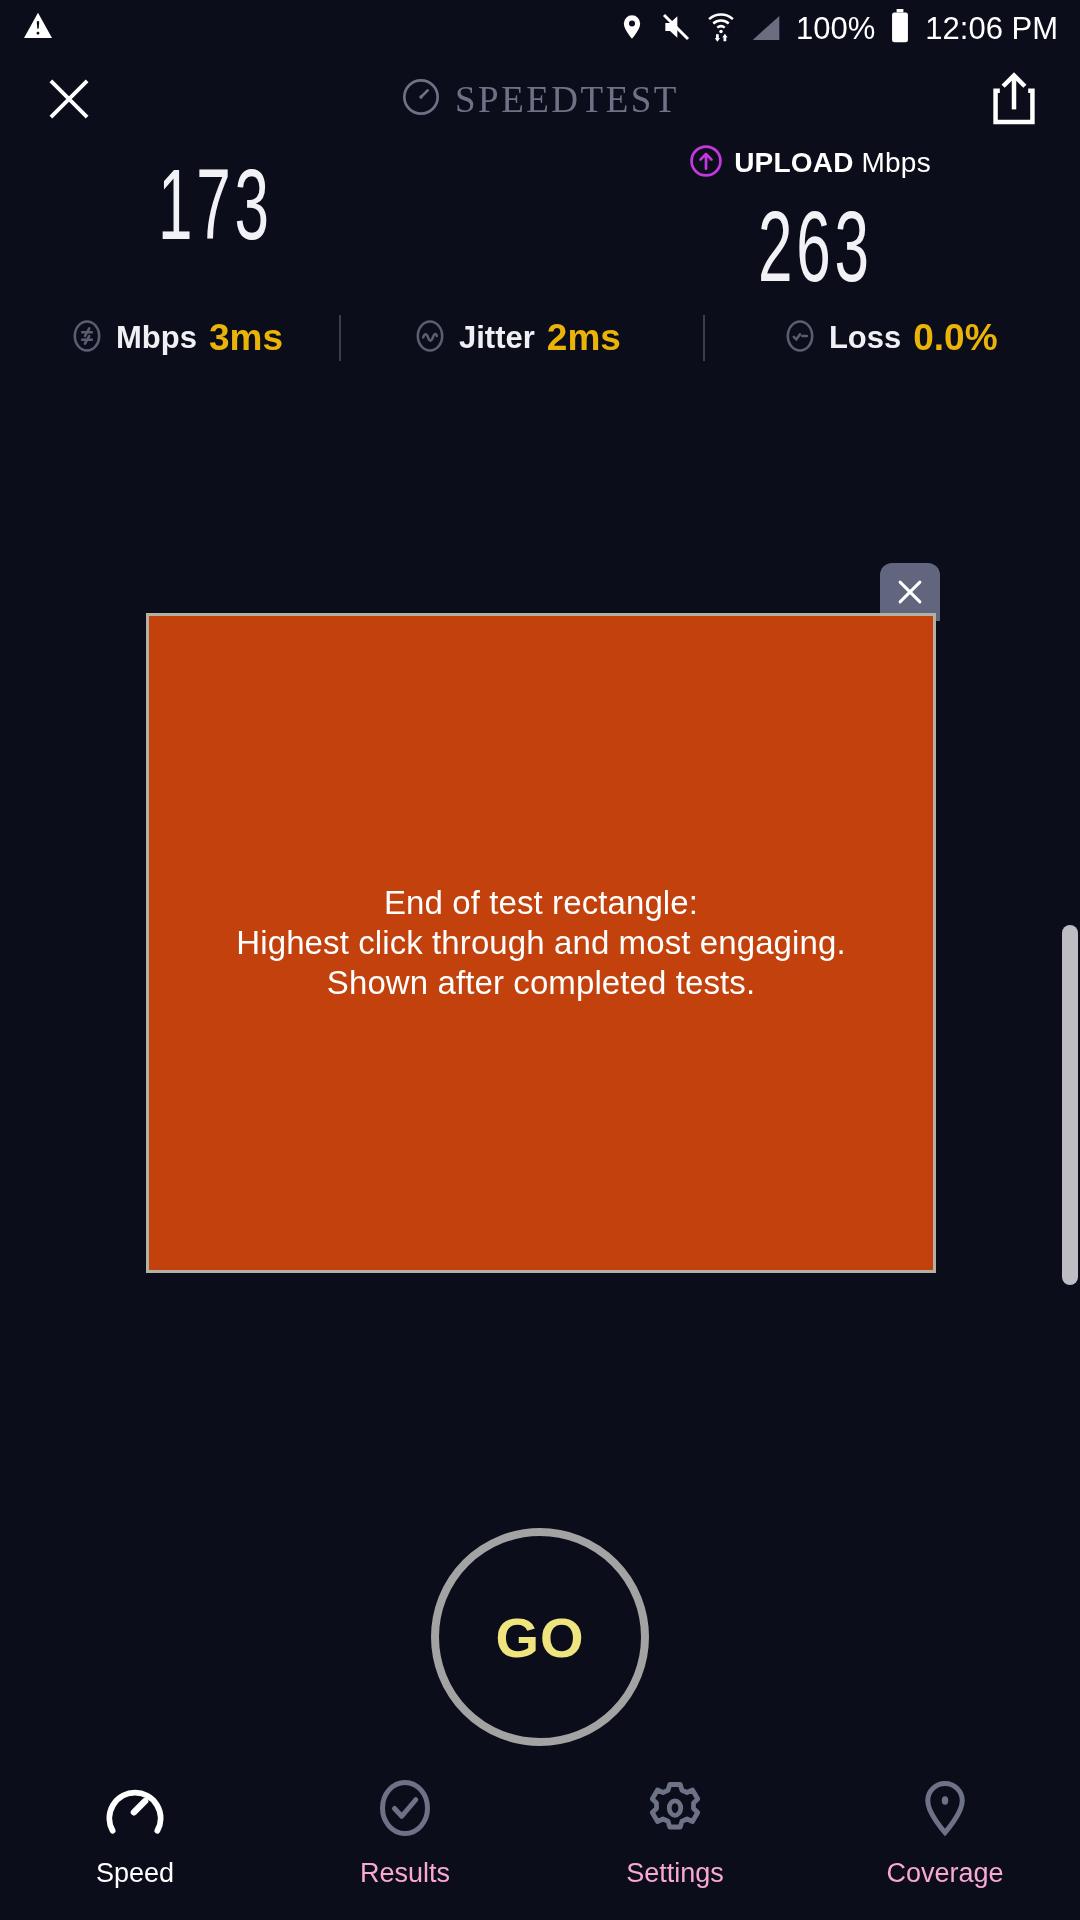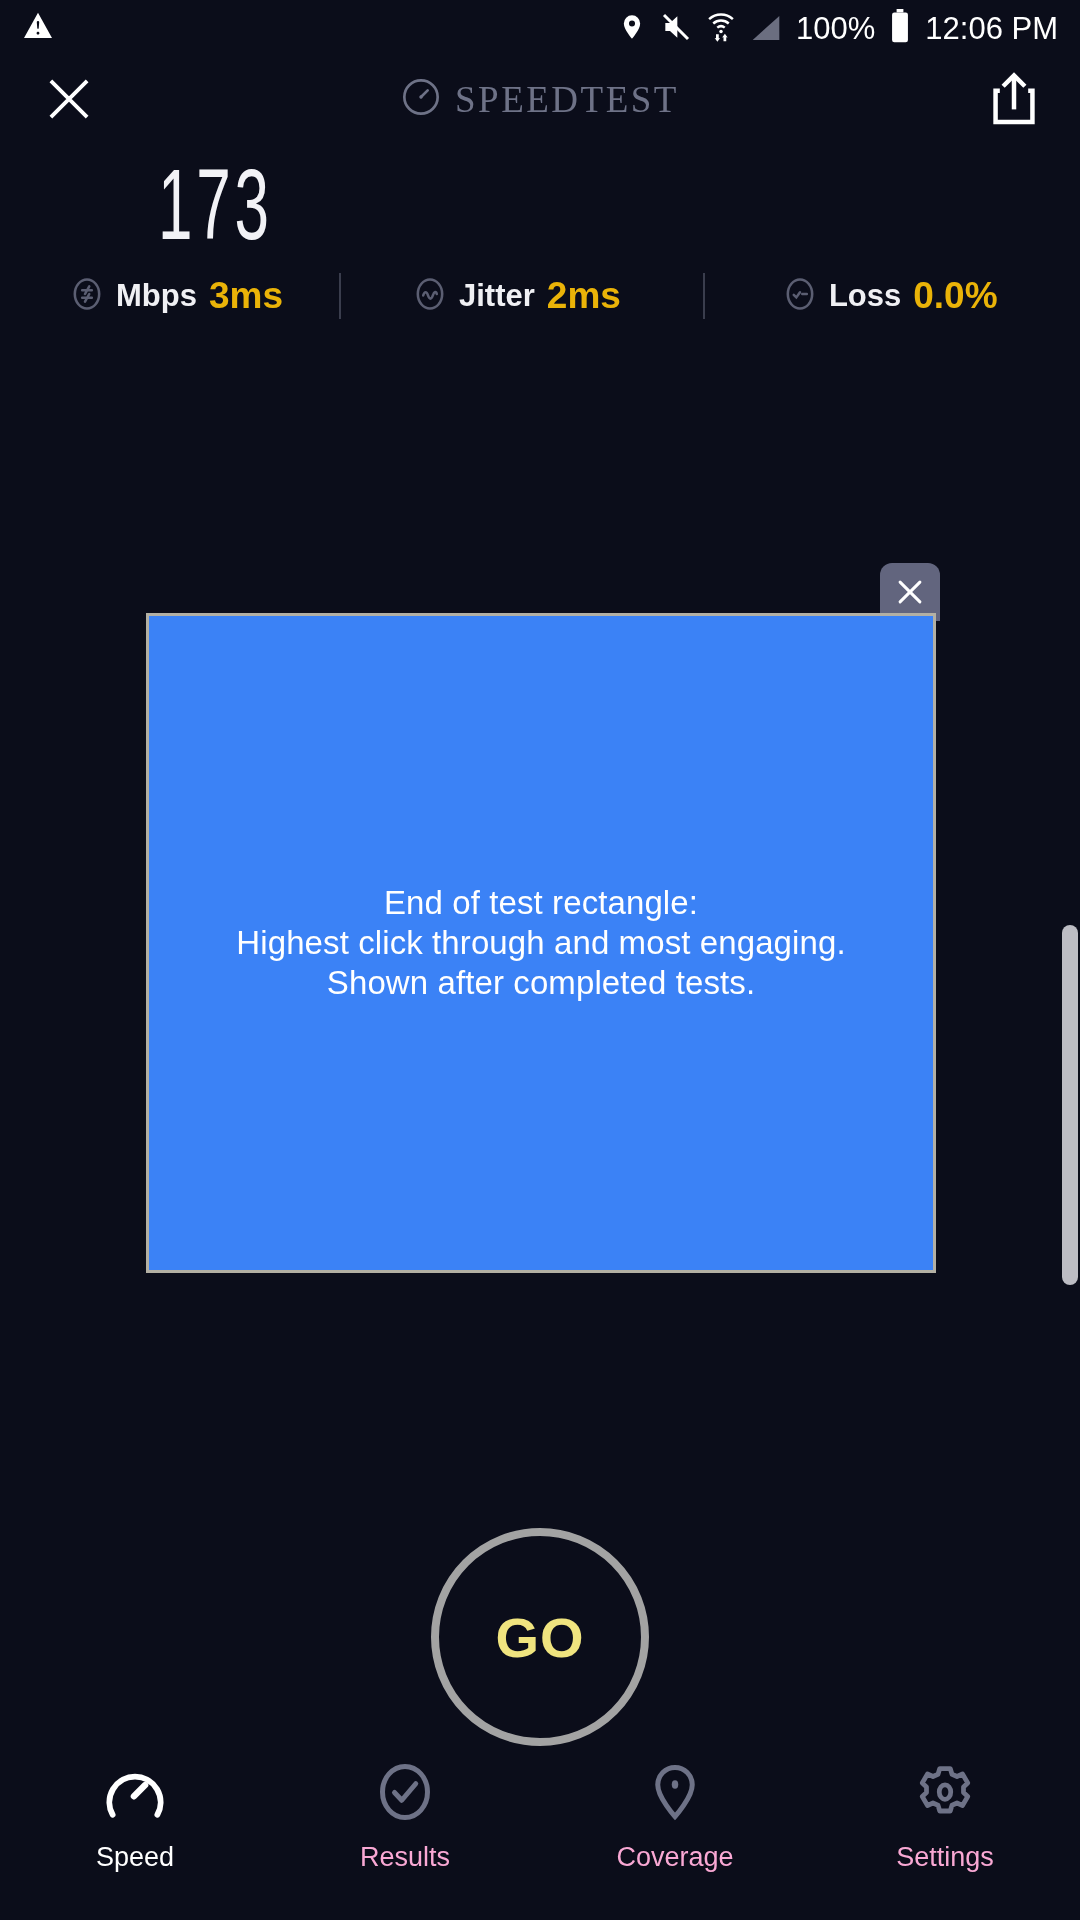--- a/index.html
+++ b/index.html
@@ -68,21 +68,21 @@
   #m-loss{ margin-left:78px; }
 
   
   #ad-close-button{
     position:absolute; left:880px; top:563px; width:60px; height:58px;
     background:#62657e; border-radius:12px 12px 0 0; cursor:pointer;
     display:flex; align-items:center; justify-content:center;
   }
   #ad-rect{
     position:absolute; left:146px; top:613px; width:790px; height:660px;
-    background:#3b82f6; border:3px solid #b3b0a4; cursor:pointer;
+    background:#c2410c; border:3px solid #b3b0a4; cursor:pointer;
     display:flex; align-items:center; justify-content:center;
   }
   #ad-text{
     font-size:33px; line-height:1.22; text-align:center; color:#ffffff;
     font-weight:400; white-space:pre-line; letter-spacing:.1px;
   }
 
   
   #page-scrollbar{
     position:absolute; right:2px; top:925px; width:16px; height:360px;
@@ -93,21 +93,21 @@
   #go-button{
     position:absolute; left:50%; top:1528px; transform:translateX(-50%);
     width:218px; height:218px; border-radius:50%;
     border:8px solid #a3a3a3; background:transparent;
     display:flex; align-items:center; justify-content:center; cursor:pointer;
   }
   #go-label{ font-size:56px; font-weight:700; color:#f0e47f; letter-spacing:1px; }
 
   
   #bottom-nav{
-    position:absolute; left:0; bottom:16px; width:1080px; height:152px;
+    position:absolute; left:0; bottom:0; width:1080px; height:152px;
     display:flex; align-items:flex-start; padding-top:10px;
   }
   .nav-item{
     width:25%; display:flex; flex-direction:column; align-items:center;
     gap:16px; cursor:pointer;
   }
   .nav-label{ font-size:27px; color:#f9a8d4; font-weight:400; }
   .nav-item.active .nav-label{ color:#ffffff; }
 </style>
 </head>
@@ -186,20 +186,32 @@
 </div>
 
 <div id="results-panel">
 
   <div id="speeds-row">
 
     <div class="speed-block" id="dl-block">
       <div class="speed-value">173</div>
     </div>
 
+    <div class="speed-block" id="ul-block">
+      <div class="speed-head">
+        <span>
+          <svg width="34" height="34" viewBox="0 0 24 24">
+            <circle cx="12" cy="12" r="10.2" fill="none" stroke="#c537e0" stroke-width="1.9"></circle>
+            <path stroke="#c537e0" stroke-width="1.9" stroke-linecap="round" stroke-linejoin="round" fill="none" d="M12 17.4V7.2M8.1 11l3.9-3.9 3.9 3.9"></path>
+          </svg>
+        </span>
+        <span class="speed-label"><span>UPLOAD</span> <span class="unit">Mbps</span></span>
+      </div>
+      <div class="speed-value">263</div>
+    </div>
 
   </div>
 
   <div id="metrics-row">
 
     <div class="metric" id="m-ping">
       <span>
         <svg width="34" height="34" viewBox="0 0 24 24">
           <ellipse cx="12" cy="12" rx="8.6" ry="10.2" fill="none" stroke="#5b5e72" stroke-width="1.8"></ellipse>
           <path stroke="#5b5e72" stroke-width="1.8" stroke-linecap="round" fill="none" d="M8.6 9.4h6.8M8.6 14.6h6.8M13.6 6.6l-3 5.4M13.6 12l-3 5.4"></path>
@@ -275,30 +287,30 @@
         <ellipse cx="12" cy="12" rx="9" ry="10.2" fill="none" stroke="#6e7287" stroke-width="2"></ellipse>
         <path fill="none" stroke="#6e7287" stroke-width="2" stroke-linecap="round" stroke-linejoin="round" d="M7.8 12.2l2.9 3.1 5.6-6.6"></path>
       </svg>
     </span>
     <span class="nav-label">Results</span>
   </div>
 
   <div class="nav-item">
     <span>
       <svg width="64" height="60" viewBox="0 0 24 24">
+        <path fill="none" stroke="#6e7287" stroke-width="1.9" stroke-linejoin="round" d="M9.9 2.6h4.2l.7 2.3 2 .9 2.2-1 2.1 3.6-1.7 1.6v2.2l1.7 1.6-2.1 3.6-2.2-1-2 .9-.7 2.3H9.9l-.7-2.3-2-.9-2.2 1-2.1-3.6 1.7-1.6v-2.2L2.9 8.4 5 4.8l2.2 1 2-.9z"></path>
+        <ellipse cx="12" cy="12" rx="2.3" ry="2.9" fill="none" stroke="#6e7287" stroke-width="1.9"></ellipse>
+      </svg>
+    </span>
+    <span class="nav-label">Settings</span>
+  </div>
+
+  <div class="nav-item">
+    <span>
+      <svg width="64" height="60" viewBox="0 0 24 24">
         <path fill="none" stroke="#6e7287" stroke-width="2" d="M12 2.2a6.9 6.9 0 0 0-6.9 6.9c0 5.1 6.9 12.7 6.9 12.7s6.9-7.6 6.9-12.7A6.9 6.9 0 0 0 12 2.2z"></path>
         <ellipse cx="12" cy="9" rx="1.3" ry="1.7" fill="#6e7287"></ellipse>
       </svg>
     </span>
     <span class="nav-label">Coverage</span>
   </div>
 
-  <div class="nav-item">
-    <span>
-      <svg width="64" height="60" viewBox="0 0 24 24">
-        <path fill="none" stroke="#6e7287" stroke-width="1.9" stroke-linejoin="round" d="M9.9 2.6h4.2l.7 2.3 2 .9 2.2-1 2.1 3.6-1.7 1.6v2.2l1.7 1.6-2.1 3.6-2.2-1-2 .9-.7 2.3H9.9l-.7-2.3-2-.9-2.2 1-2.1-3.6 1.7-1.6v-2.2L2.9 8.4 5 4.8l2.2 1 2-.9z"></path>
-        <ellipse cx="12" cy="12" rx="2.3" ry="2.9" fill="none" stroke="#6e7287" stroke-width="1.9"></ellipse>
-      </svg>
-    </span>
-    <span class="nav-label">Settings</span>
-  </div>
-
 </div>
 
 </body></html>

